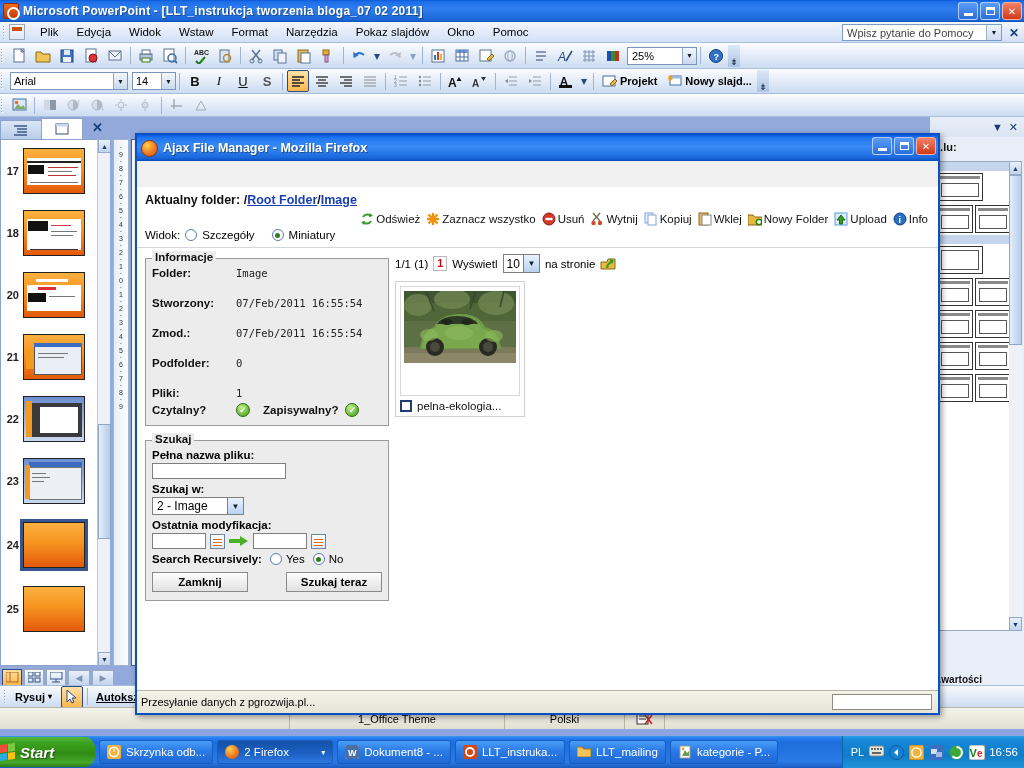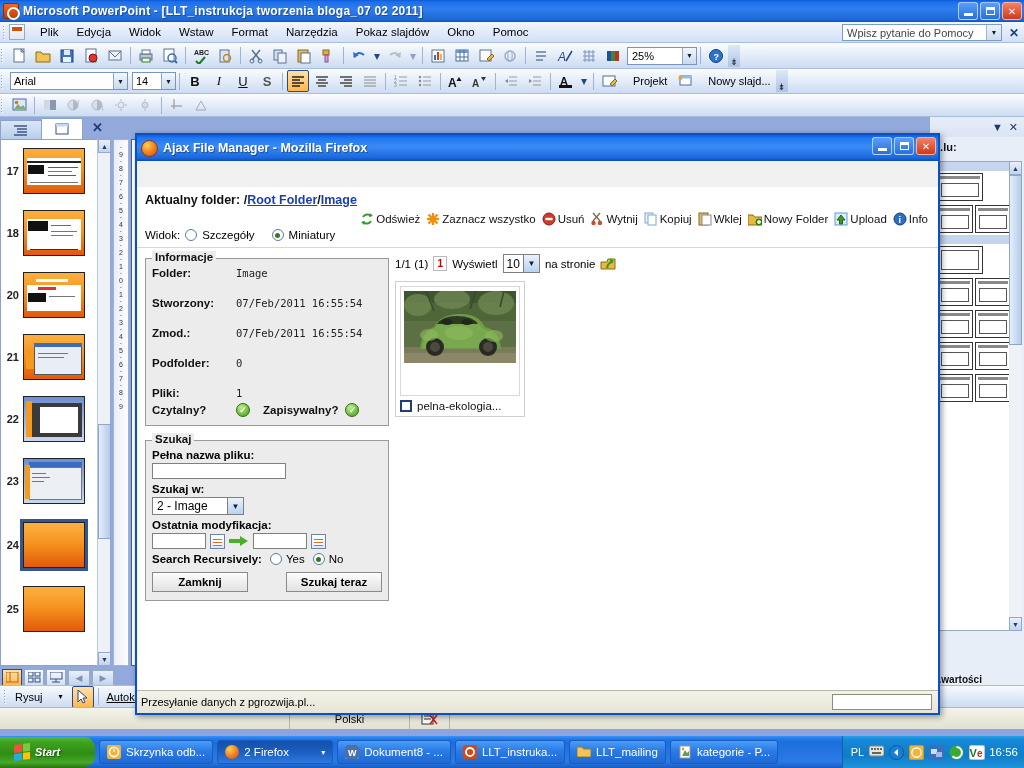--- a/index.html
+++ b/index.html
@@ -70,21 +70,21 @@
     font-size:12px; color:#24477e; }
   .tb-sep { width:1px; height:17px; background:#9fb4d4; margin:0 3px; }
   .fontbox { width:118px; height:18px; background:#fff; border:1px solid #7a94bb; display:flex; align-items:center; margin-left:3px;}
   .fontbox span { flex:1; padding-left:3px; font-size:11px;}
   .fontbox .dd, .sizebox .dd, .zoombox .dd { width:14px;height:16px;background:linear-gradient(#f3f7fd,#c9d9ef);border-left:1px solid #8fa8c8;
     display:flex;align-items:center;justify-content:center;font-size:7px;color:#123;}
   .sizebox { width:44px;height:18px;background:#fff;border:1px solid #7a94bb;display:flex;align-items:center;margin-left:4px;}
   .sizebox span{flex:1;padding-left:3px;font-size:11px;}
   .zoombox { width:70px;height:18px;background:#fff;border:1px solid #7a94bb;display:flex;align-items:center;margin-left:2px;}
   .zoombox span{flex:1;padding-left:4px;font-size:11px;}
-  .tb-txtbtn{ display:flex;align-items:center;gap:16px;padding:1px 5px;font-size:11px;color:#000;white-space:nowrap;}
+  .tb-txtbtn{ display:flex;align-items:center;gap:3px;padding:1px 5px;font-size:11px;color:#000;white-space:nowrap;font-weight:bold;}
   .tb-ico.active { background:linear-gradient(#ffe1a8,#ffb84d); border:1px solid #2a4a80; border-radius:2px; }
   .ovf { width:12px;height:22px;background:linear-gradient(#dce8f8,#adc4e4);display:flex;align-items:flex-end;justify-content:center;color:#123;font-size:9px;}
 
   
   .pp-body { position:absolute; left:0; top:117px; width:1024px; height:590px; background:#93a9dc; }
   .tabs-row { position:absolute; left:0; top:0; width:115px; height:22px; display:flex; align-items:flex-end; }
   .ptab { width:42px; height:19px; background:linear-gradient(#dbe7f8,#b9cdea); border:1px solid #8ba3c8;
     border-bottom:none; display:flex;align-items:center;justify-content:center; margin-right:-1px;}
   .ptab.sel { background:#fff; height:21px; }
   .tabs-close { position:absolute; left:92px; top:3px; font-weight:bold; color:#1a3f78; font-size:13px;}
@@ -208,21 +208,21 @@
     background:linear-gradient(#f4f3ea,#e6e4d6); border-top:1px solid #b6b5a6; display:flex; align-items:center; font-size:11px; padding-left:4px;}
   .ff-prog { position:absolute; right:6px; top:3px; width:100px; height:16px; background:#fff; border:1px solid #8c8c80;}
 
   
   #taskbar { position:absolute; left:0; bottom:0; width:1024px; height:32px;
     background:linear-gradient(to bottom,#3a93f5 0%,#2179ec 9%,#1e6ddc 20%, #2a7ae8 80%, #1a5cc0 100%);
     display:flex; align-items:center; }
   .startbtn { width:96px; height:30px; margin-left:-1px;
     background:linear-gradient(to bottom,#54b93a 0%,#3da31f 18%, #2f8c14 55%, #46a72b 85%, #2c7c10 100%);
     border-top-right-radius:11px; border-bottom-right-radius:11px;
-    display:flex; align-items:center; gap:5px; padding-left:15px; color:#fff; font-weight:bold; font-style:italic; font-size:11px;
+    display:flex; align-items:center; gap:5px; padding-left:0; color:#fff; font-weight:bold; font-style:italic; font-size:15px;
     text-shadow:1px 1px 1px rgba(0,0,0,.45);}
   .flag { width:16px;height:16px;display:grid;grid-template-columns:1fr 1fr;grid-template-rows:1fr 1fr;gap:1px;transform:skewY(-8deg);}
   .flag i { display:block; }
   .tbitem { height:24px; margin-left:4px; padding:0 7px; display:flex; align-items:center; gap:5px;
     background:linear-gradient(to bottom,#4a9df8,#2b7ae6 45%, #1f69d4); border:1px solid #1a5cbe; border-radius:3px;
     color:#fff; font-size:11.5px; white-space:nowrap; max-width:124px; overflow:hidden;}
   .tbitem.active { background:linear-gradient(to bottom,#1450a8,#1a5fc0 50%,#2e78de); }
   .tb-ic { width:14px;height:14px;flex:0 0 auto;border-radius:2px;}
   .tray { margin-left:auto; height:32px; display:flex; align-items:center; gap:5px; padding:0 6px 0 8px;
     background:linear-gradient(to bottom,#28a0e8 0%,#1689d8 12%, #0f7cc8 60%, #1f93dc 100%); border-left:1px solid #0c64ad;}
@@ -927,20 +927,21 @@
         </svg>
     </div>
     <div class="tb-sep"></div>
     <div class="tb-txtbtn">
       <span style="text-decoration:underline">Autokszta...</span>
     </div>
   </div>
 
   <div class="pp-status">
     <div class="st-cell" style="width:290px"></div>
+    <div class="st-cell" style="width:215px">1_Office Theme</div>
     <div class="st-cell" style="width:120px">Polski</div>
     <div class="st-cell" style="width:40px">
       <svg width="17" height="15">
           <rect x="1" y="2" width="11" height="11" fill="#fff" stroke="#333"></rect>
           <line x1="3" y1="5" x2="10" y2="5" stroke="#333"></line>
           <line x1="3" y1="8" x2="10" y2="8" stroke="#333"></line>
           <path d="M9 4 L16 13 M16 4 L9 13" stroke="#c22" stroke-width="1.6"></path>
         </svg>
     </div>
   </div>

